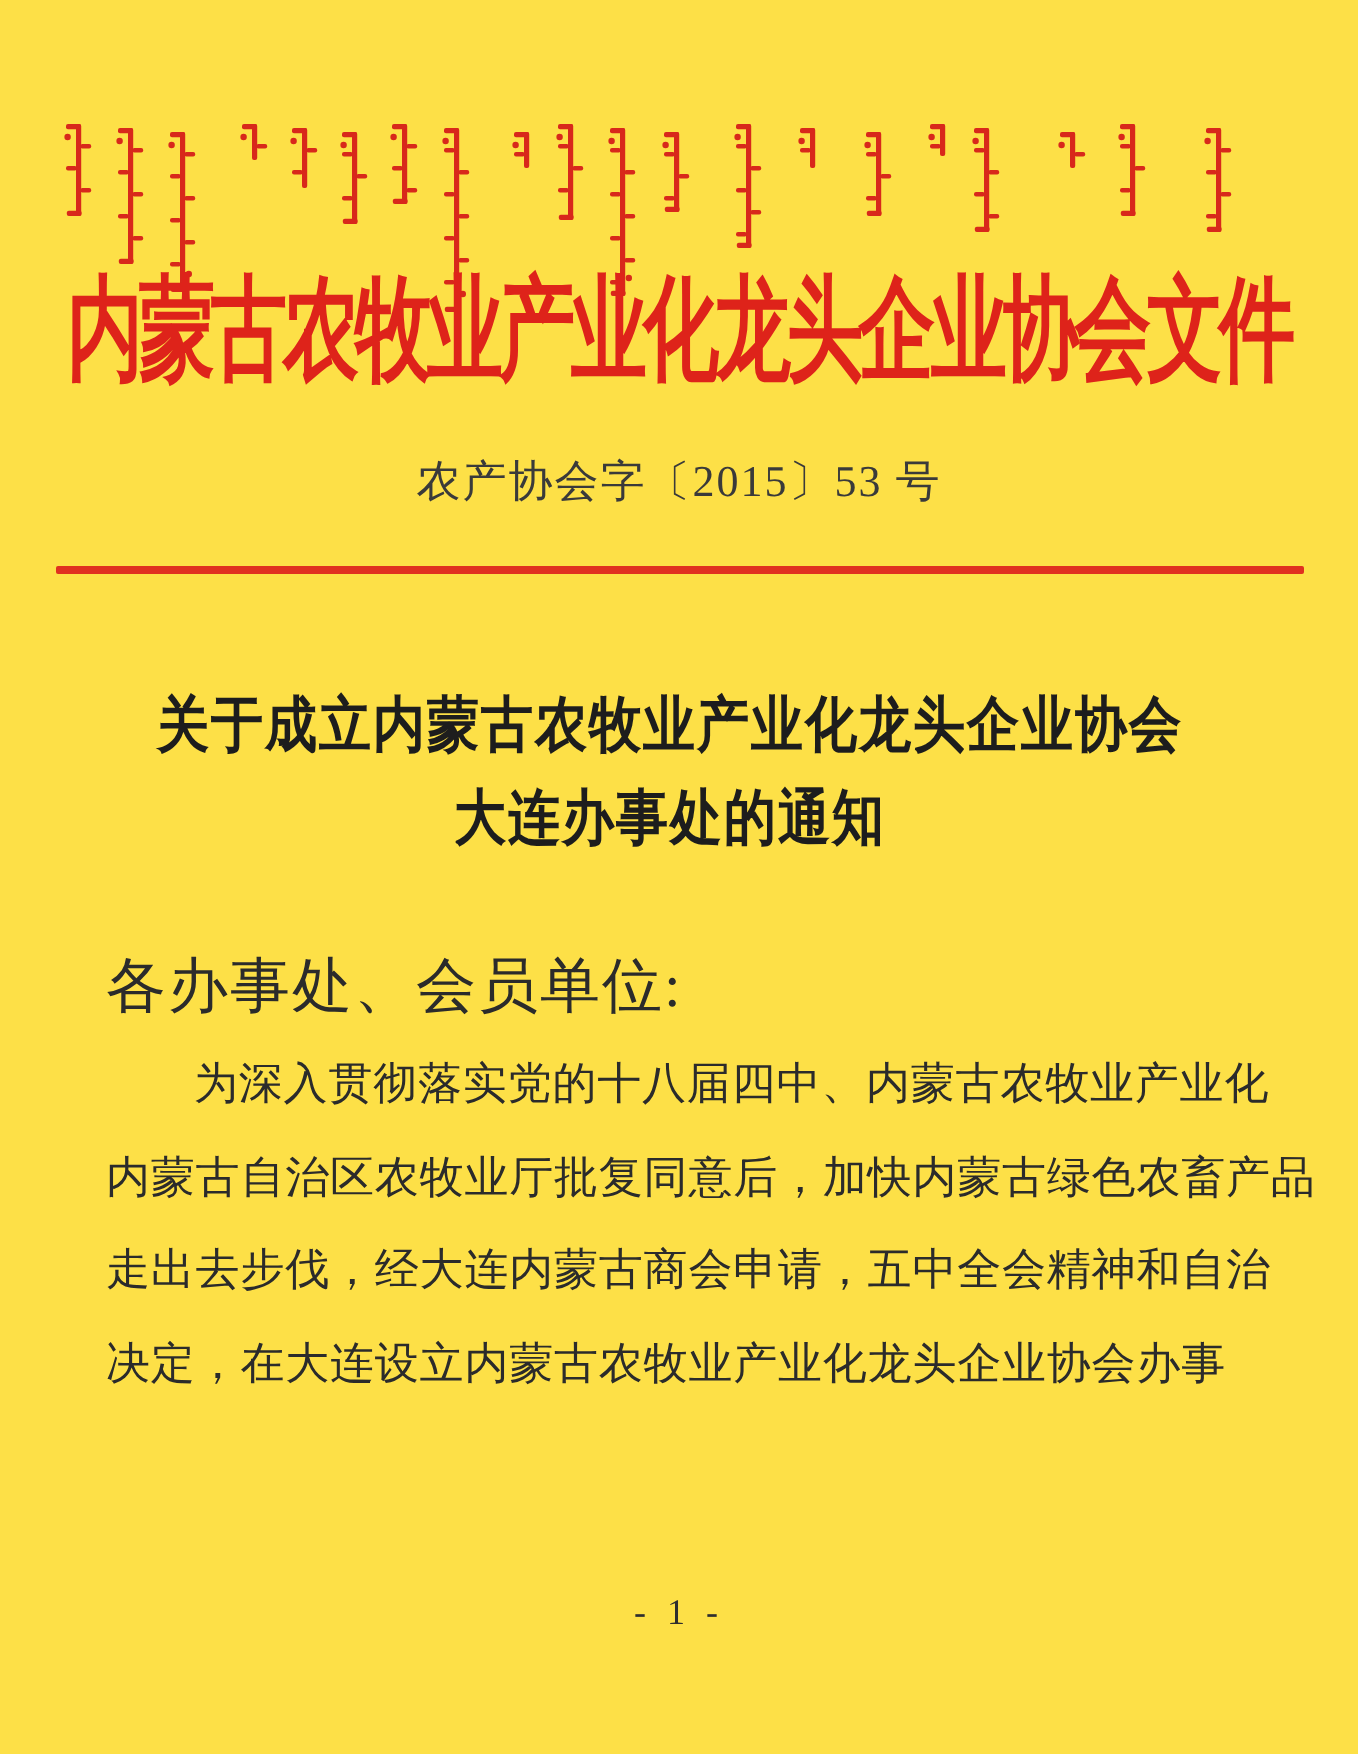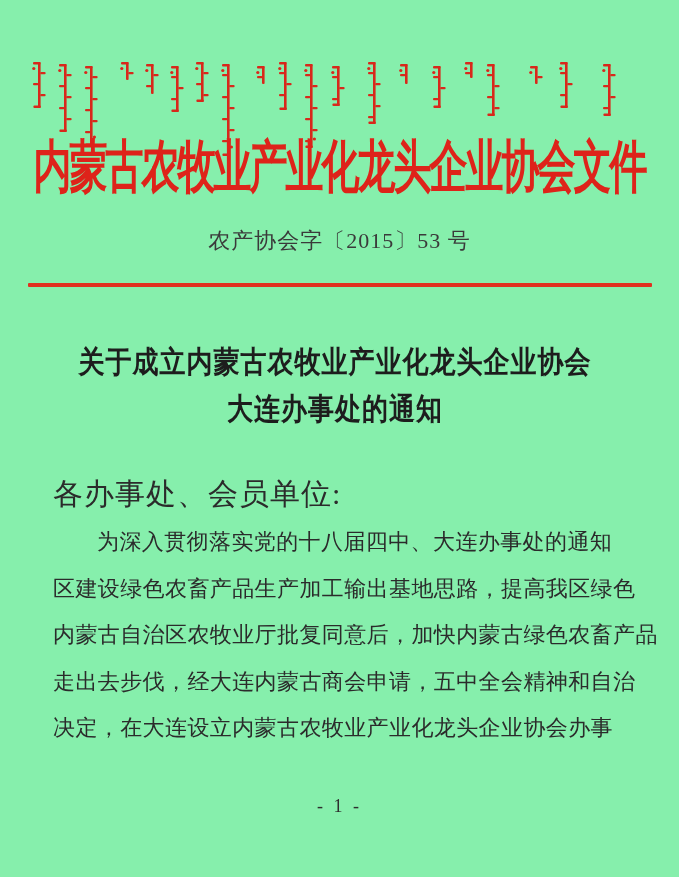--- a/index.html
+++ b/index.html
@@ -7,21 +7,21 @@
   body {
     font-family: "Liberation Serif", "DejaVu Serif", serif;
     background: #fcfcfb;
     color: #262626;
     overflow: hidden;
   }
   .page {
     position: relative;
     width: 679px;
     height: 877px;
-    background: #86efac;
+    background: #fde047;
   }
   .mongolian-banner {
     position: absolute;
     top: 58px; left: 0;
     width: 679px; height: 100px;
   }
   .org-title {
     position: absolute;
     top: 136px; left: 0;
     width: 679px;
@@ -257,22 +257,21 @@
   <div class="red-rule"></div>
 
   <div class="doc-title">
     <div>关于成立内蒙古农牧业产业化龙头企业协会</div>
     <div>大连办事处的通知</div>
   </div>
 
   <div class="salutation">各办事处、会员单位:</div>
 
   <div class="body-paragraph">
-    <div class="body-line indent">为深入贯彻落实党的十八届四中、大连办事处的通知</div>
-    <div class="body-line">区建设绿色农畜产品生产加工输出基地思路，提高我区绿色</div>
+    <div class="body-line indent">为深入贯彻落实党的十八届四中、内蒙古农牧业产业化</div>
     <div class="body-line">内蒙古自治区农牧业厅批复同意后，加快内蒙古绿色农畜产品</div>
     <div class="body-line">走出去步伐，经大连内蒙古商会申请，五中全会精神和自治</div>
     <div class="body-line">决定，在大连设立内蒙古农牧业产业化龙头企业协会办事</div>
   </div>
 
   <div class="page-number">- 1 -</div>
 
 </div>
 
 </body></html>

